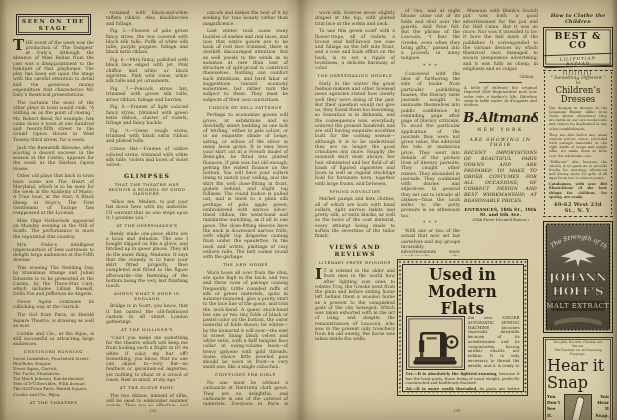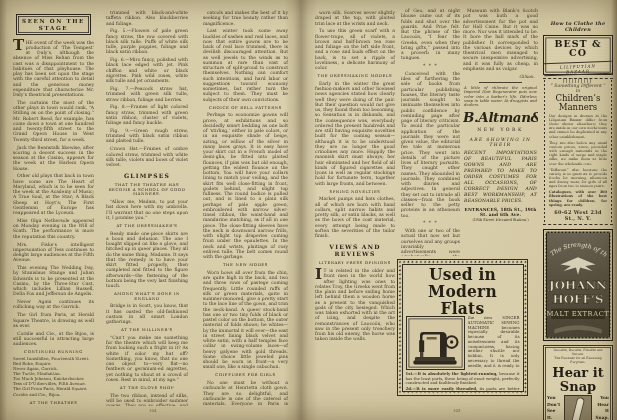--- a/index.html
+++ b/index.html
@@ -96,21 +96,21 @@
   .child-cat{font-size:3.5px;line-height:1.2;text-align:justify;font-weight:bold;margin-bottom:2px;}
   .child-addr{font-size:5px;font-weight:bold;text-align:center;letter-spacing:.3px;}
 
   .hoffad{margin-bottom:4px;border:1px solid #1f1a12;box-shadow:inset 0 0 0 1.5px #cfc5a0, inset 0 0 0 3px #1f1a12;
     background:linear-gradient(180deg,#6b6354 0%,#57503f 45%,#4a4334 100%);
     height:110px;position:relative;overflow:hidden;}
 
   .snapad{border:1px solid #352e22;box-shadow:inset 0 0 0 1px #d8cdaa, inset 0 0 0 1.8px #352e22;
     padding:3px 3px 2px;box-sizing:border-box;height:112px;overflow:hidden;background:#d9cfac;}
   .snap-top{font-size:3.1px;text-align:center;line-height:1.25;color:#433b2d;}
-  .snap-head{font-size:13px;font-weight:bold;text-align:center;line-height:1.05;margin:1.5px 0 2px;color:#241f15;}
+  .snap-head{font-size:16px;font-weight:normal;line-height:1.05;margin:1.5px 0 2px;color:#241f15;}
   .snap-mid{display:flex;justify-content:space-between;align-items:stretch;margin-bottom:1.5px;}
   .snap-wordcol{font-size:4.3px;font-weight:bold;white-space:pre-line;line-height:1.5;width:14px;color:#2b2519;}
   .snap-img{width:26px;height:30px;background:#8f8468;border:.8px solid #3a3327;position:relative;overflow:hidden;}
   .snap-img .fastener{position:absolute;left:10px;top:2px;width:6px;height:26px;background:#e6dfc6;
     transform:rotate(14deg);border-radius:3px;box-shadow:0 0 0 .8px #4a4234;}
   .snap-cap{font-size:2.9px;text-align:center;margin-bottom:1.5px;}
 
   .pageno{position:absolute;font-size:4px;color:#6b6150;}
 </style>
 </head>
@@ -235,34 +235,34 @@
       </div>
       <div class="singer-points">
         <div class="pt"><span class="lead">1st.—It is absolutely the lightest-running,</span><span> because it has the least parts, these being of exact weight, perfectly constructed and faultlessly finished.</span></div>
         <div class="pt"><span class="lead">2d.—It is more easily threaded,</span><span> its parts are better protected from dust, it has more room under the arm, and is capable of a greater range of work.</span></div>
 
       </div>
 
     </div>
   </div>
 
-  <div style="position:absolute;left:543px;top:20px;width:70px;height:400px">
+  <div style="position:absolute;left:543px;top:12px;width:70px;height:400px">
     <div class="railhead">How to Clothe the Children</div>
 
     <div class="bestbox">
       <div class="bestname">BEST &amp; CO</div>
       <div class="bestbanner">LILIPUTIAN BAZAAR</div>
       <div class="bestetch"></div>
     </div>
 
     <div class="childrenad">
       <div class="sideb l"></div>
       <div class="sideb r"></div>
       <div class="child-tag">“ Something Different ” in</div>
-      <div class="child-head">Children’s  Manners</div>
+      <div class="child-head">Children’s  Dresses</div>
       <div class="child-p">Our designs in dresses at the Liliputian Bazaar differ from those shown elsewhere; they are made in our own workrooms and cannot be duplicated in any other establishment.</div>
       <div class="child-p">They are also below any usual custom prices, since, provided with enough materials in the right kinds of serge and staple silks, we make them at little over the wholesale cost.</div>
       <div class="child-p">“Different” also because the variety is so great as to provide frocks for morning, afternoon and dressy wear, for girls of all ages from two to sixteen years.</div>
       <div class="child-cat">Catalogues, with over 300 illustrations of the best things for children, for spring, are ready.</div>
       <div class="child-addr">60-62 West 23d St., N. Y.</div>
     </div>
 
     <div class="hoffad">
       <svg width="100%" height="100%" viewBox="0 0 66 106">
         <defs>

